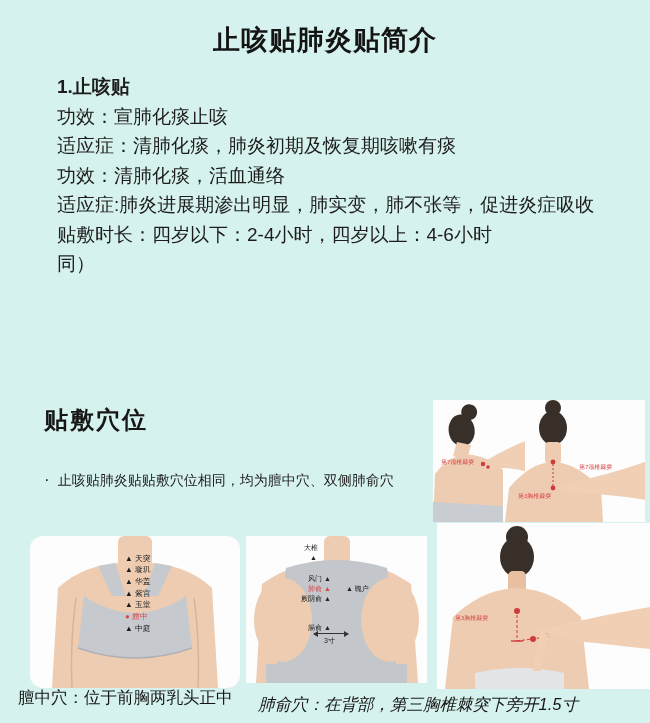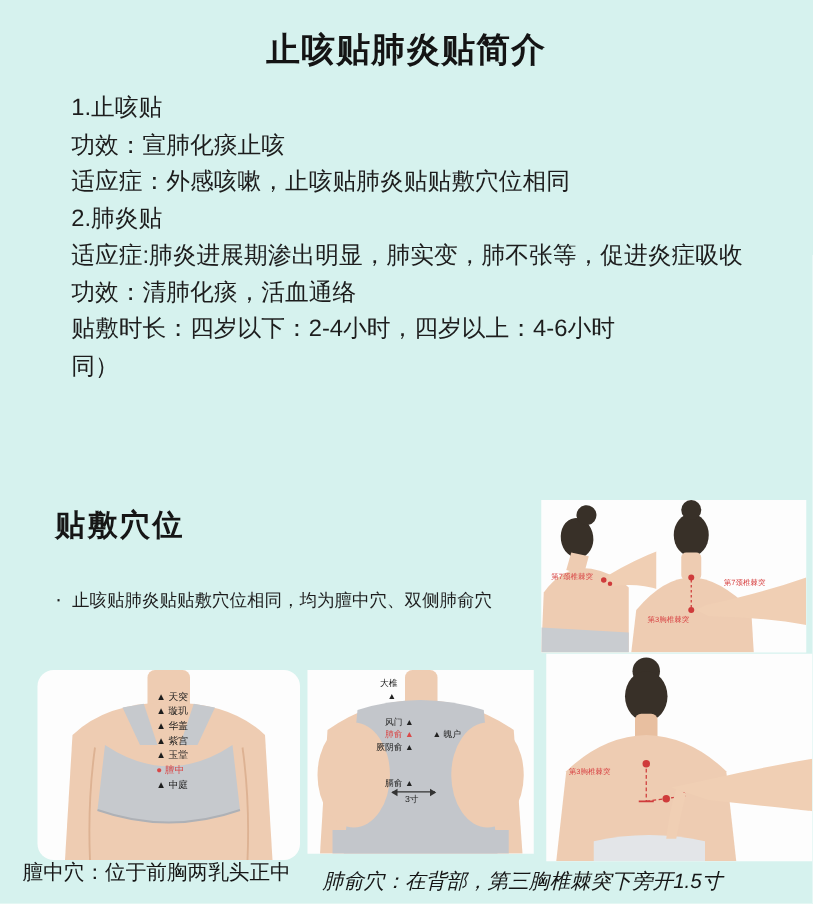--- a/index.html
+++ b/index.html
@@ -9,21 +9,21 @@
     position:relative; width:650px; height:723px;
     background:#d6f2ee; overflow:hidden; color:#1f1f1f;
   }
   .page-title {
     position:absolute; top:22px; left:0; width:650px;
     text-align:center; font-size:27px; font-weight:600; color:#141414;
     letter-spacing:1px;
   }
   .intro { position:absolute; left:57px; top:72px; width:545px; }
   .intro .line { font-size:19px; line-height:29.5px; color:#1d1d1d; }
-  .intro .line.bold { font-weight:400; }
+  .intro .line.bold { font-weight:700; }
   .section-heading {
     position:absolute; left:44px; top:404px;
     font-size:24px; font-weight:600; color:#161616; letter-spacing:2px;
   }
   .bullet-row { position:absolute; left:44px; top:468px; width:380px; display:flex; }
   .bullet-dot { font-size:17px; line-height:24px; margin-right:8px; color:#1d1d1d; }
   .bullet-text { font-size:14px; line-height:24px; color:#1d1d1d; }
   .card { position:absolute; background:#fdfdfd; overflow:hidden; }
   #card-neck-demo  { left:433px; top:400px; width:212px; height:122px; }
   #card-front      { left:30px;  top:536px; width:210px; height:152px;border-radius:13px; }
@@ -59,24 +59,23 @@
 </head>
 <body>
 
 <div id="screen">
 
   <div class="page-title">止咳贴肺炎贴简介</div>
 
   <div class="intro">
     <div class="line bold">1.止咳贴</div>
     <div class="line">功效：宣肺化痰止咳</div>
-    <div class="line">适应症：外感咳嗽，止咳贴肺炎贴贴敷穴位相同</div>
-    <div class="line bold">2.肺炎贴</div>
+    <div class="line">适应症：清肺化痰，肺炎初期及恢复期咳嗽有痰</div>
+    <div class="line">功效：清肺化痰，活血通络</div>
     <div class="line">适应症:肺炎进展期渗出明显，肺实变，肺不张等，促进炎症吸收</div>
-    <div class="line">功效：清肺化痰，活血通络</div>
     <div class="line">贴敷时长：四岁以下：2-4小时，四岁以上：4-6小时</div>
     <div class="line">同）</div>
   </div>
 
   <div class="section-heading">贴敷穴位</div>
 
   <div class="bullet-row">
     <span class="bullet-dot">·</span>
     <span class="bullet-text">止咳贴肺炎贴贴敷穴位相同，均为膻中穴、双侧肺俞穴</span>
   </div>

